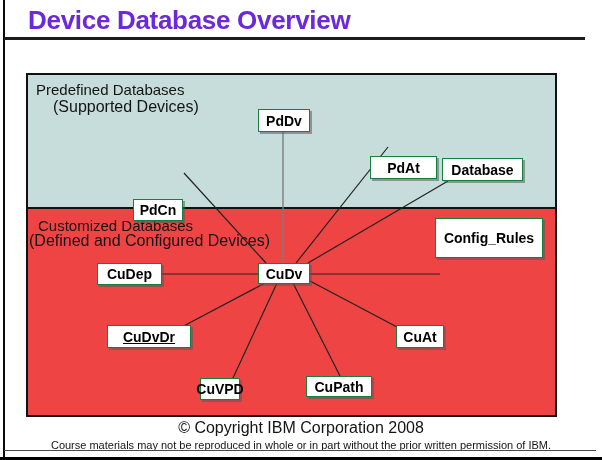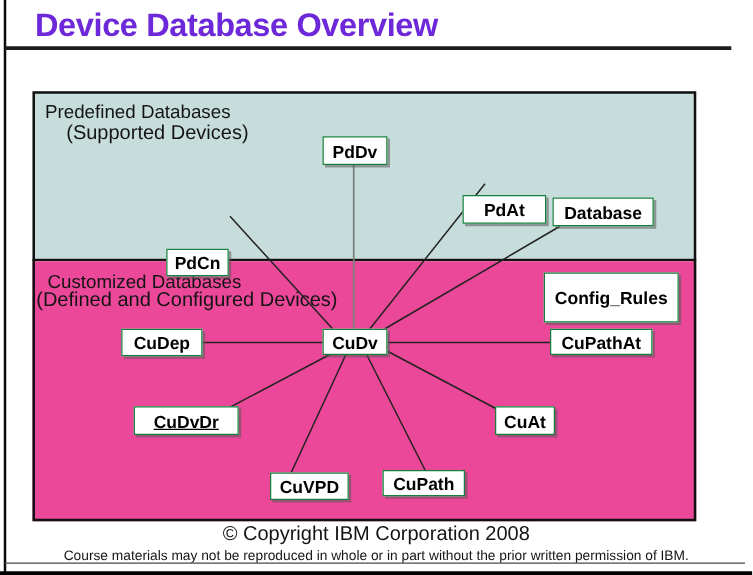--- a/index.html
+++ b/index.html
@@ -9,21 +9,21 @@
   }
   .left-edge{position:absolute;left:3px;top:0;width:2px;height:460px;background:#0a0a0a;}
   .title{
     position:absolute;left:28px;top:5px;margin:0;font-size:26px;font-weight:bold;
     letter-spacing:-0.3px;color:#6d28d9;white-space:nowrap;
   }
   .title-rule{position:absolute;left:4px;top:37px;width:581px;height:3px;background:#1c1c1c;}
   .diagram{position:absolute;left:26px;top:73px;width:531px;height:344px;}
   .region-predefined{position:absolute;left:0;top:0;width:531px;height:134px;background:#c7dddc;}
   .region-divider{position:absolute;left:0;top:134px;width:531px;height:2px;background:#111;}
-  .region-customized{position:absolute;left:0;top:136px;width:531px;height:208px;background:#ec4899;}
+  .region-customized{position:absolute;left:0;top:136px;width:531px;height:208px;background:#ef4444;}
   .frame{position:absolute;left:0;top:0;width:531px;height:344px;border:2px solid #111;
     box-sizing:border-box;pointer-events:none;z-index:6;}
   .region-label{position:absolute;font-size:15px;color:#141414;white-space:nowrap;}
   .region-sublabel{position:absolute;font-size:16px;color:#141414;white-space:nowrap;}
   .edges{position:absolute;left:0;top:0;z-index:2;}
   .node{
     position:absolute;z-index:4;background:#ffffff;border:1px solid #15803d;
     box-shadow:2px 2px 0 rgba(90,90,90,0.55);
     display:flex;align-items:center;justify-content:center;
     font-size:14px;font-weight:bold;color:#000;box-sizing:border-box;white-space:nowrap;
@@ -38,21 +38,21 @@
   #n-pdcn{left:107px;top:78px;width:50px;height:22px;margin-top:48px;}
   #n-pddv{left:232px;top:36px;width:52px;height:23px;}
   #n-pdat{left:344px;top:51px;width:67px;height:23px;margin-top:32px;}
   #n-pdpathat{left:416px;top:85px;width:81px;height:23px;}
   #n-configrules{left:409px;top:145px;width:108px;height:40px;}
   #n-cudep{left:71px;top:190px;width:65px;height:22px;}
   #n-cudv{left:232px;top:190px;width:52px;height:21px;}
   #n-cupathat{left:414px;top:190px;width:82px;height:21px;}
   #n-cudvdr{left:81px;top:252px;width:84px;height:23px;text-decoration:underline;}
   #n-cuat{left:370px;top:252px;width:48px;height:23px;}
-  #n-cuvpd{left:190px;top:305px;width:63px;height:22px;}
+  #n-cuvpd{left:174px;top:305px;width:40px;height:22px;}
   #n-cupath{left:280px;top:303px;width:66px;height:21px;}
 </style>
 </head>
 <body>
 
 <div class="slide">
 
   <div class="left-edge"></div>
 
   <h1 class="title">Device Database Overview</h1>
@@ -85,21 +85,20 @@
       <line x1="371" y1="254" x2="284" y2="208" stroke="#222222" stroke-width="1.2"></line>
     </svg>
 
     <div class="node" id="n-pdcn">PdCn</div>
     <div class="node" id="n-pddv">PdDv</div>
     <div class="node" id="n-pdat">PdAt</div>
     <div class="node" id="n-pdpathat">Database</div>
     <div class="node" id="n-configrules">Config_Rules</div>
     <div class="node" id="n-cudep">CuDep</div>
     <div class="node" id="n-cudv">CuDv</div>
-    <div class="node" id="n-cupathat">CuPathAt</div>
     <div class="node" id="n-cudvdr">CuDvDr</div>
     <div class="node" id="n-cuat">CuAt</div>
     <div class="node" id="n-cuvpd">CuVPD</div>
     <div class="node" id="n-cupath">CuPath</div>
 
     <div class="frame"></div>
   </div>
 
   <div class="footer">
     <div class="footer-line1">© Copyright IBM Corporation 2008</div>

